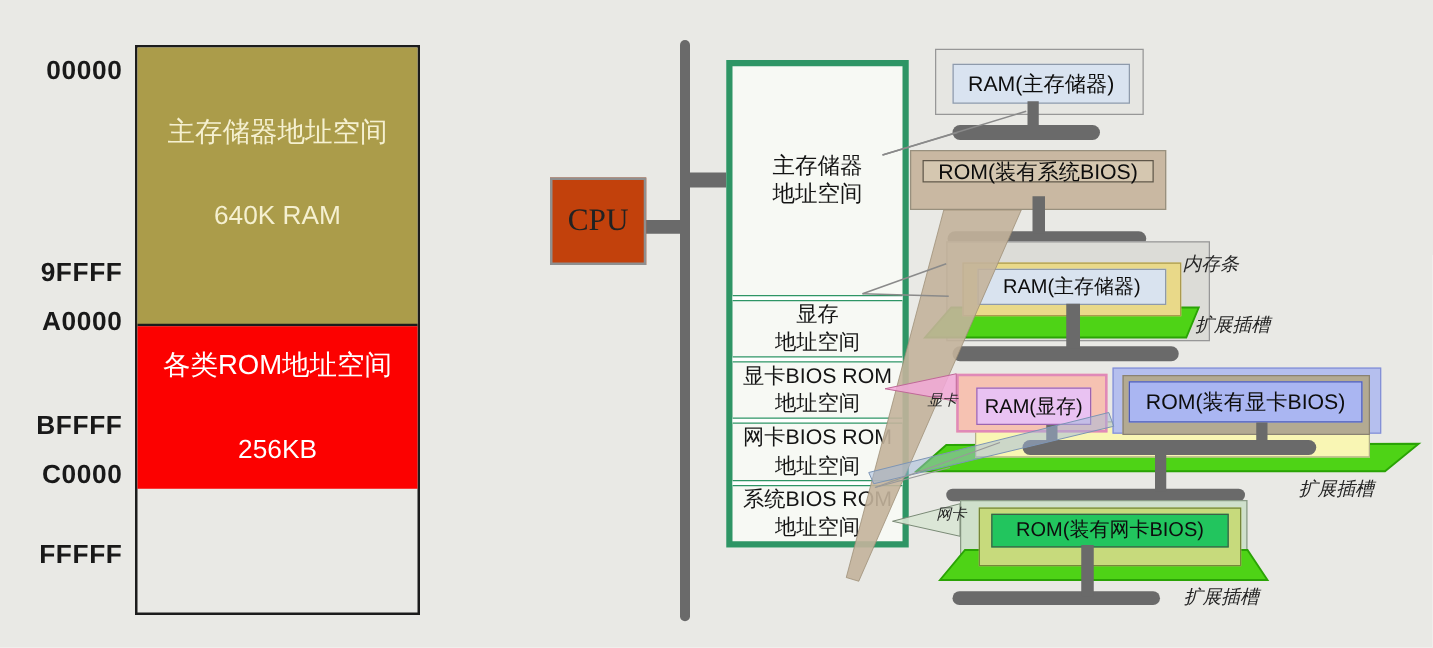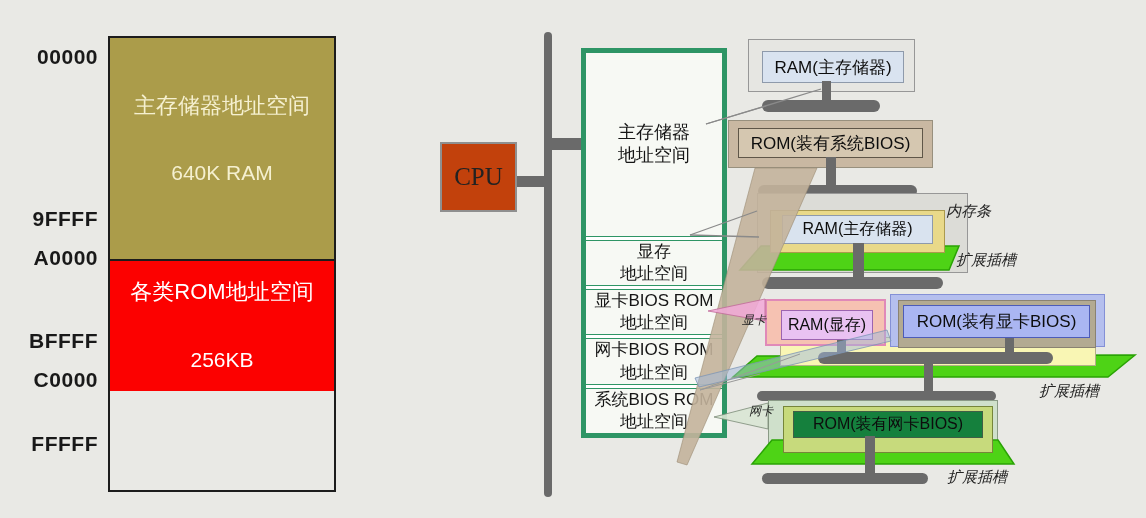--- a/index.html
+++ b/index.html
@@ -40,21 +40,21 @@
   .bar{background:#6a6a6a;border-radius:6px;z-index:3;}
   .stem{background:#6a6a6a;z-index:12;}
   .chip{display:flex;align-items:center;justify-content:center;white-space:nowrap;z-index:10;color:#0d0d0d;}
 
   .c1-outer{left:748px;top:39px;width:167px;height:53px;background:#e6e6e2;border:1.5px solid #979797;z-index:4;}
   .c1-chip{left:762px;top:51px;width:142px;height:32px;background:#d9e3f0;border:1.5px solid #8e9aab;font-size:17px;}
   .c1-stem{left:822px;top:81px;width:9px;height:21px;}
   .c1-bar{left:762px;top:100px;width:118px;height:12px;}
 
   .c2-outer{left:728px;top:120px;width:205px;height:48px;background:#c9b8a2;border:1.5px solid #98907e;z-index:4;}
-  .c2-chip{left:738px;top:128px;width:185px;height:30px;background:#d5c7b0;border:1.5px solid #5f5648;font-size:17px;}
+  .c2-chip{left:738px;top:128px;width:185px;height:18px;background:#d5c7b0;border:1.5px solid #5f5648;font-size:17px;}
   .c2-stem{left:826px;top:157px;width:10px;height:30px;}
   .c2-bar{left:758px;top:185px;width:159px;height:12px;}
 
   .mem-outer{left:757px;top:193px;width:211px;height:80px;background:#dcdcd7;border:1.5px solid #979797;z-index:4;}
   .mem-yellow{left:770px;top:210px;width:175px;height:43px;background:#e9d989;border:1.5px solid #ab9a4e;z-index:8;}
   .mem-chip{left:782px;top:215px;width:151px;height:29px;background:#d9e3ef;border:1.5px solid #8e9aab;font-size:16px;}
   .mem-stem{left:853px;top:243px;width:11px;height:36px;}
   .mem-bar{left:762px;top:277px;width:181px;height:12px;}
 
   .gfx-yellow{left:780px;top:337px;width:316px;height:29px;background:#f9f6b4;border:1.5px solid #b3b089;z-index:8;}
@@ -64,21 +64,21 @@
   .gfx-frame{left:898px;top:300px;width:198px;height:48px;background:#b3aa92;border:1px solid #8a8272;z-index:9;}
   .gfx-rom{left:903px;top:305px;width:187px;height:33px;background:#aab6f2;border:1.5px solid #4d5cb8;font-size:17px;}
   .gfx-stem1{left:837px;top:340px;width:9px;height:14px;}
   .gfx-stem2{left:1005px;top:338px;width:9px;height:16px;}
   .gfx-cardbar{left:818px;top:352px;width:235px;height:12px;z-index:11;border-radius:6px;background:#6a6a6a;position:absolute;}
   .gfx-downstem{left:924px;top:362px;width:9px;height:31px;}
   .gfx-bottombar{left:757px;top:391px;width:239px;height:10px;}
 
   .net-outer{left:768px;top:400px;width:230px;height:55px;background:#cfe0cb;border:1.5px solid #8a9a86;z-index:4;}
   .net-inner{left:783px;top:406px;width:210px;height:47px;background:#c7da7c;border:1.5px solid #76863a;z-index:8;}
-  .net-chip{left:793px;top:411px;width:190px;height:27px;background:#15803d;border:1.5px solid #3f5f46;font-size:16px;}
+  .net-chip{left:793px;top:411px;width:190px;height:27px;background:#22c55e;border:1.5px solid #3f5f46;font-size:16px;}
   .net-stem{left:865px;top:436px;width:10px;height:41px;}
   .net-bar{left:762px;top:473px;width:166px;height:11px;}
 
   .hand{font-family:"Liberation Serif",serif;font-style:italic;font-size:15px;color:#252525;
         z-index:35;white-space:nowrap;}
   .hand.small{font-size:12px;}
 </style>
 </head>
 <body>
 

